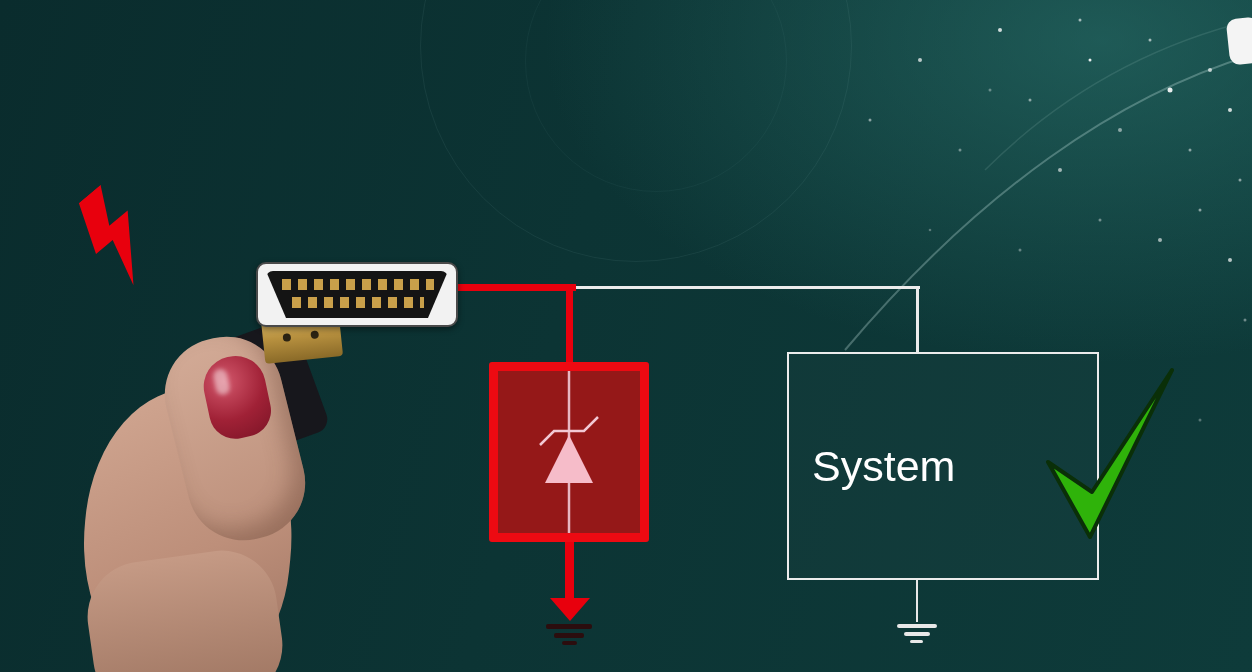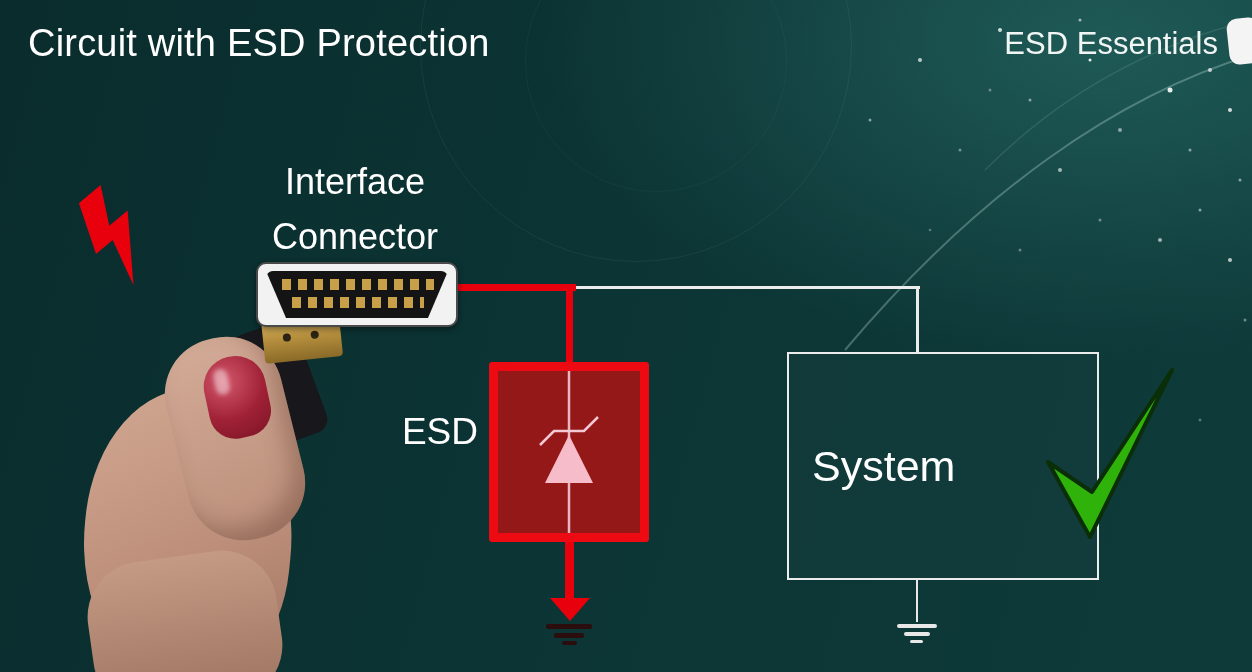--- a/index.html
+++ b/index.html
@@ -123,32 +123,26 @@
         <circle cx="1230" cy="260" r="2" opacity="0.7"></circle>
       <circle cx="1080" cy="20" r="1.5" opacity="0.6"></circle>
         <circle cx="990" cy="90" r="1.5" opacity="0.35"></circle>
       <circle cx="1245" cy="320" r="1.5" opacity="0.4"></circle>
         <circle cx="1200" cy="420" r="1.5" opacity="0.3"></circle>
       <circle cx="930" cy="230" r="1.3" opacity="0.3"></circle>
         <circle cx="1020" cy="250" r="1.5" opacity="0.35"></circle>
     </g>
   </svg>
 
-  <div class="abs" id="title">Circuit with ESD Protection</div>
-  <div class="abs" id="brand">ESD Essentials</div>
   <div class="abs" id="logo-partial"></div>
 
   <svg class="abs" id="bolt" viewBox="0 0 60 90">
     <polygon points="22,0 48,0 30,34 52,34 12,90 24,46 4,46" fill="#e8000d"></polygon>
   </svg>
 
-  <div class="abs" id="connector-label">
-    <div>Interface</div>
-    <div>Connector</div>
-  </div>
 
   <div class="abs" id="cable-body"></div>
   <div class="abs" id="palm"></div>
   <div class="abs" id="thumb"></div>
   <div class="abs" id="nail"></div>
   <div class="abs" id="finger"></div>
   <div class="abs" id="shaft"></div>
   <div class="abs" id="plug-head">
     <div id="plug-face">
       <div class="pins" id="pins-top"></div>
@@ -162,21 +156,20 @@
   <div class="abs wire-white" id="wire-white-v"></div>
 
   <div class="abs" id="diode-box">
     <svg width="142" height="162" viewBox="0 0 142 162">
       <line x1="71" y1="0" x2="71" y2="162" stroke="#f2c9d4" stroke-width="2.5" opacity="0.9"></line>
       <path d="M42,74 L56,60 L86,60 L100,46" fill="none" stroke="#f2c9d4" stroke-width="2.5"></path>
       <polygon points="71,64 47,112 95,112" fill="#f6bcc9"></polygon>
     </svg>
   </div>
   <div class="abs" id="diode-label">
-    <div>ESD</div>
   </div>
 
   <div class="abs" id="arrow-stem"></div>
   <div class="abs" id="arrow-head"></div>
   <div class="abs gnd gnd-dark" id="gndL1"></div>
   <div class="abs gnd gnd-dark" id="gndL2"></div>
   <div class="abs gnd gnd-dark" id="gndL3"></div>
 
   <div class="abs" id="system-box">
     <div id="system-label">

